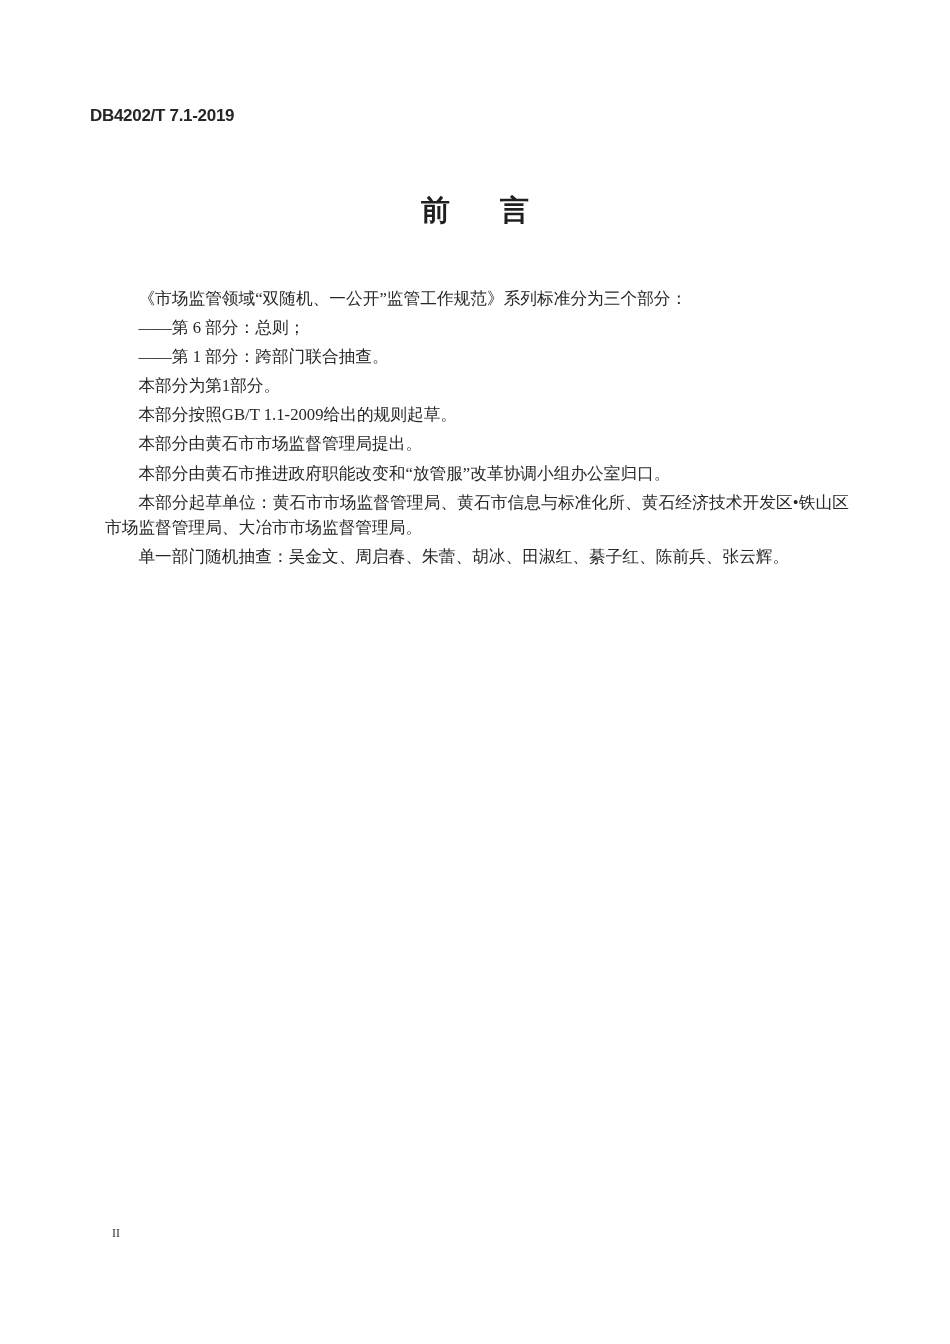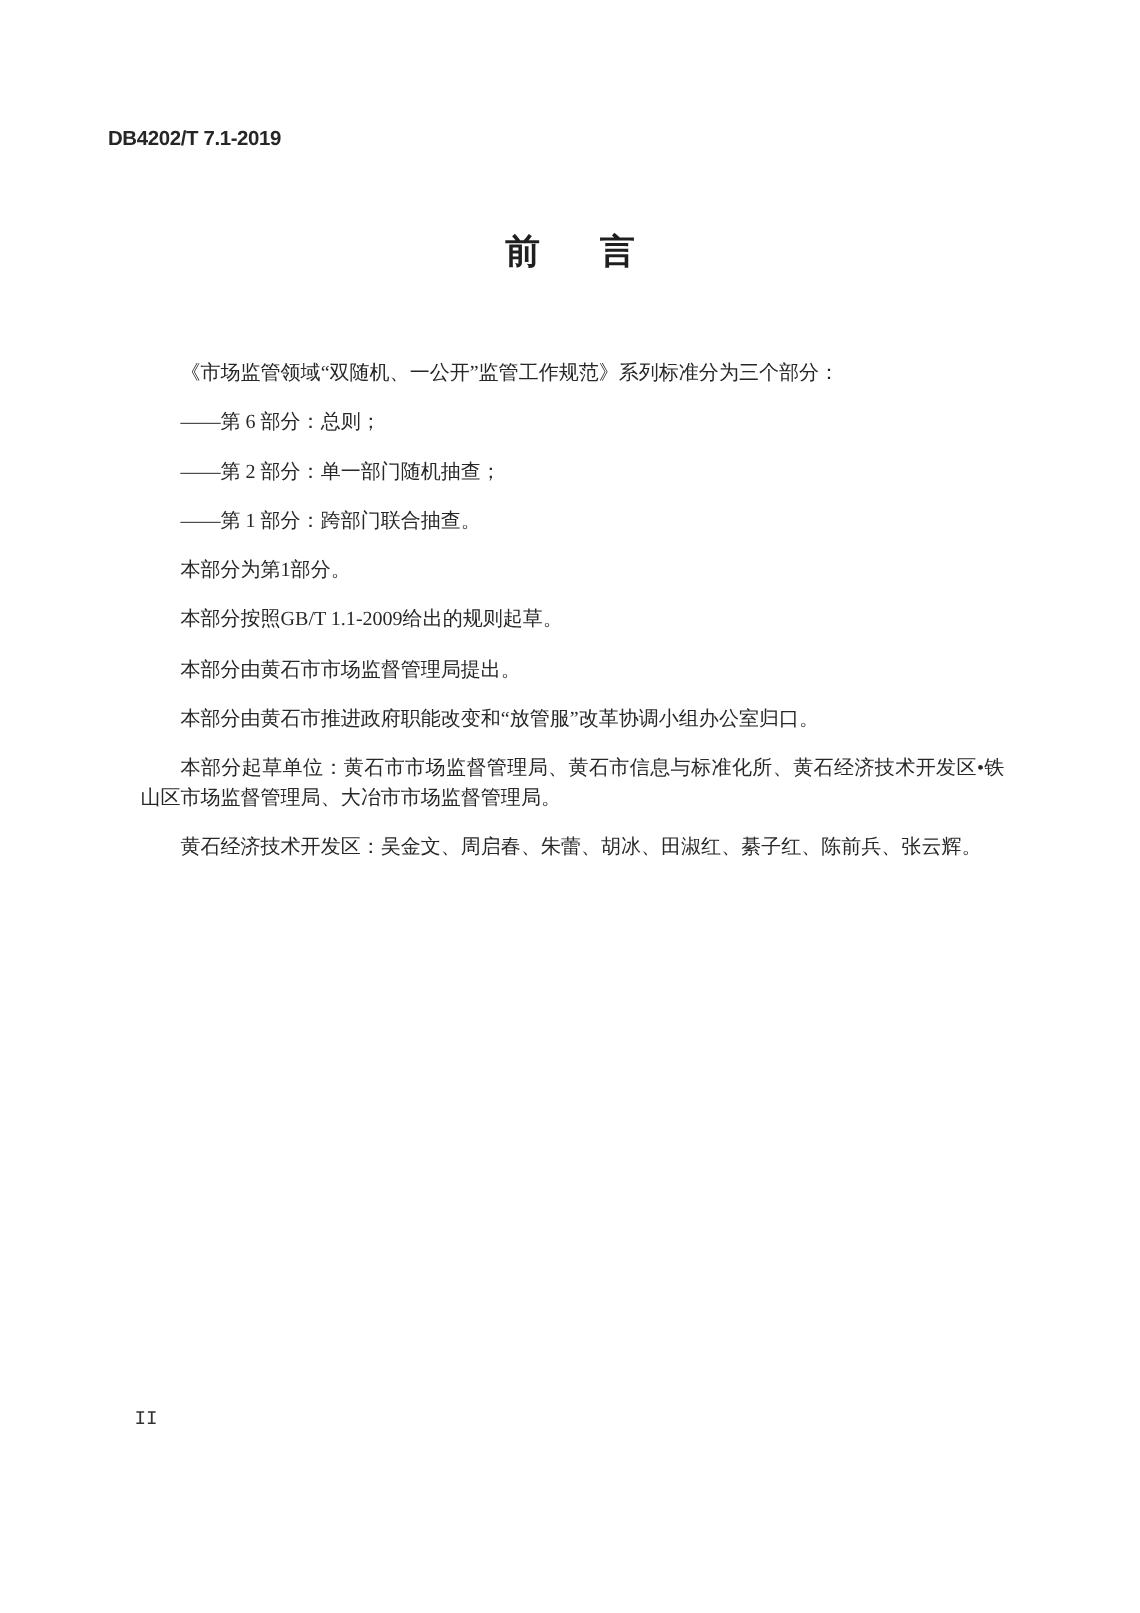--- a/index.html
+++ b/index.html
@@ -45,53 +45,52 @@
     position: absolute;
     left: 101px;
     top: 282px;
     width: 752px;
     font-size: 16.7px;
     line-height: 25.1px;
     text-align: justify;
     color: #272727;
   }
   .body-text p {
-    margin: 16px;
+    margin: 4px;
     padding: 0;
     text-indent: 2em;
   }
   .page-number {
     position: absolute;
     left: 112px;
-    top: 1174px;
-    font-size: 16px;
+    top: 1226px;
+    font-size: 12px;
     color: #333333;
-    font-family: Liberation Mono, monospace;
+    font-family: Liberation Serif, serif;
   }
 </style>
 </head>
 <body>
 
 <div class="page">
 
   <div class="doc-code">DB4202/T 7.1-2019</div>
 
   <h1 class="foreword-title">
     <span>前</span>
     <span>言</span>
   </h1>
 
   <div class="body-text">
     <p>《市场监管领域“双随机、一公开”监管工作规范》系列标准分为三个部分：</p>
     <p>——第 6 部分：总则；</p>
-    <p>——第 2 部分：单一部门随机抽查；</p>
     <p>——第 1 部分：跨部门联合抽查。</p>
     <p>本部分为第1部分。</p>
     <p>本部分按照GB/T 1.1-2009给出的规则起草。</p>
     <p>本部分由黄石市市场监督管理局提出。</p>
     <p>本部分由黄石市推进政府职能改变和“放管服”改革协调小组办公室归口。</p>
     <p>本部分起草单位：黄石市市场监督管理局、黄石市信息与标准化所、黄石经济技术开发区•铁山区市场监督管理局、大冶市市场监督管理局。</p>
-    <p>黄石经济技术开发区：吴金文、周启春、朱蕾、胡冰、田淑红、綦子红、陈前兵、张云辉。</p>
+    <p>单一部门随机抽查：吴金文、周启春、朱蕾、胡冰、田淑红、綦子红、陈前兵、张云辉。</p>
   </div>
 
   <div class="page-number">II</div>
 
 </div>
 
 </body></html>

